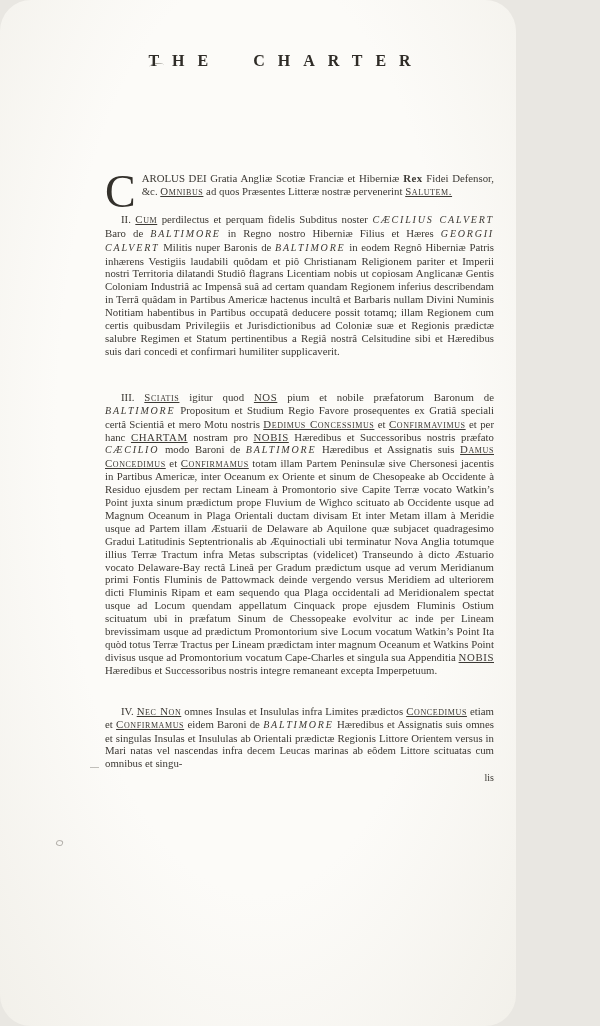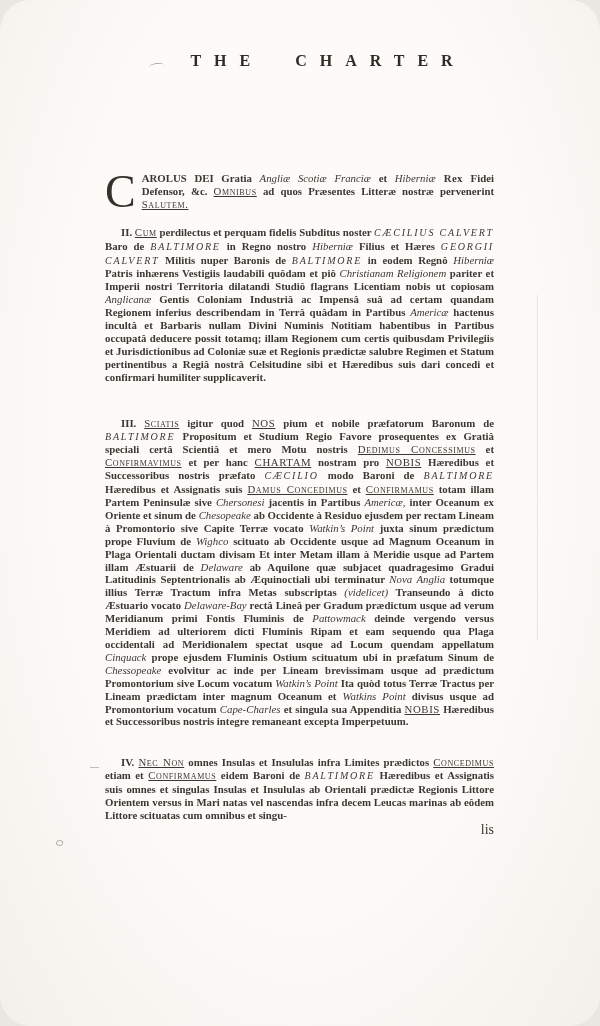--- a/index.html
+++ b/index.html
@@ -4,21 +4,21 @@
 <style>
   * { box-sizing: border-box; }
   html, body { margin: 0; padding: 0; }
   body {
     width: 600px; height: 1026px;
     background: #e9e7e2;
     font-family: "Liberation Serif", "DejaVu Serif", serif;
   }
   .page {
     position: relative;
-    width: 600px; height: 1026px;
+    width: 516px; height: 1026px;
     overflow: hidden;
     background: radial-gradient(ellipse at 50% 42%, #fcfbf8 55%, #f2f0ea 100%);
     color: #3b3833;
     border-radius: 31px;
   }
   .title {
     position: absolute;
     top: 52px; left: 0; width: 100%;
     padding-left: 56px;
     text-align: center;
@@ -41,29 +41,29 @@
   .p-ii  { margin-top: 15px; }
   .p-iii { margin-top: 33px; }
   .p-iv  { margin-top: 28px; }
   .dropcap {
     float: left;
     font-size: 46px;
     line-height: 37px;
     padding: 1px 6px 0 0;
     color: #34312c;
   }
-  .run-n  { font-style: normal; font-weight: bold; }
-  .run-i  { font-style: italic; }
+  .run-n  { font-style: normal; }
+  .run-i  { }
   .run-sc { font-variant: small-caps; letter-spacing: 0.6px; text-decoration: underline; }
   .run-C  { font-style: italic; letter-spacing: 1.8px; font-size: 10px; }
   .run-bl { font-weight: bold; letter-spacing: 0.4px; margin-top: 12px; }
   .catchword {
     text-align: right;
     margin-top: 2px;
-    font-size: 14px;
+    font-size: 10px;
   }
   
   .title-mark {
     position: absolute; left: 149px; top: 63px;
     width: 15px; height: 6px;
     border-top: 1.5px solid rgba(60,55,45,0.45);
     border-radius: 50%;
     transform: rotate(-8deg);
   }
   .edge-line {

